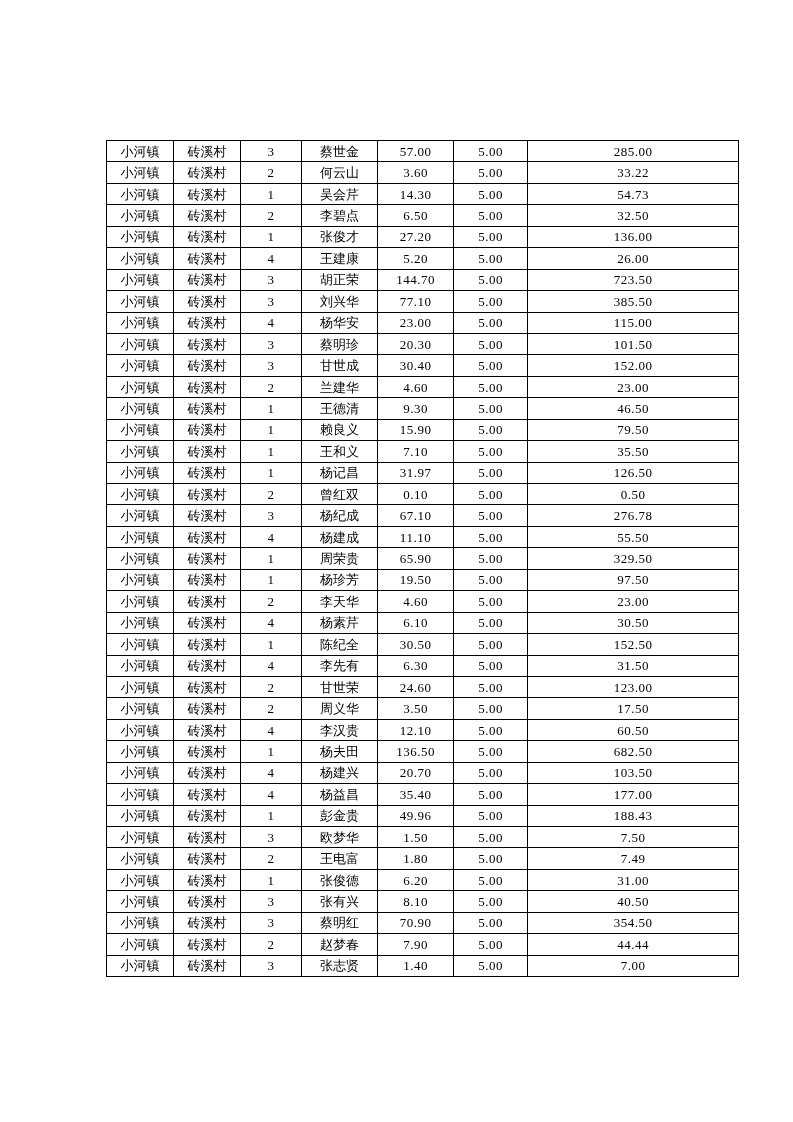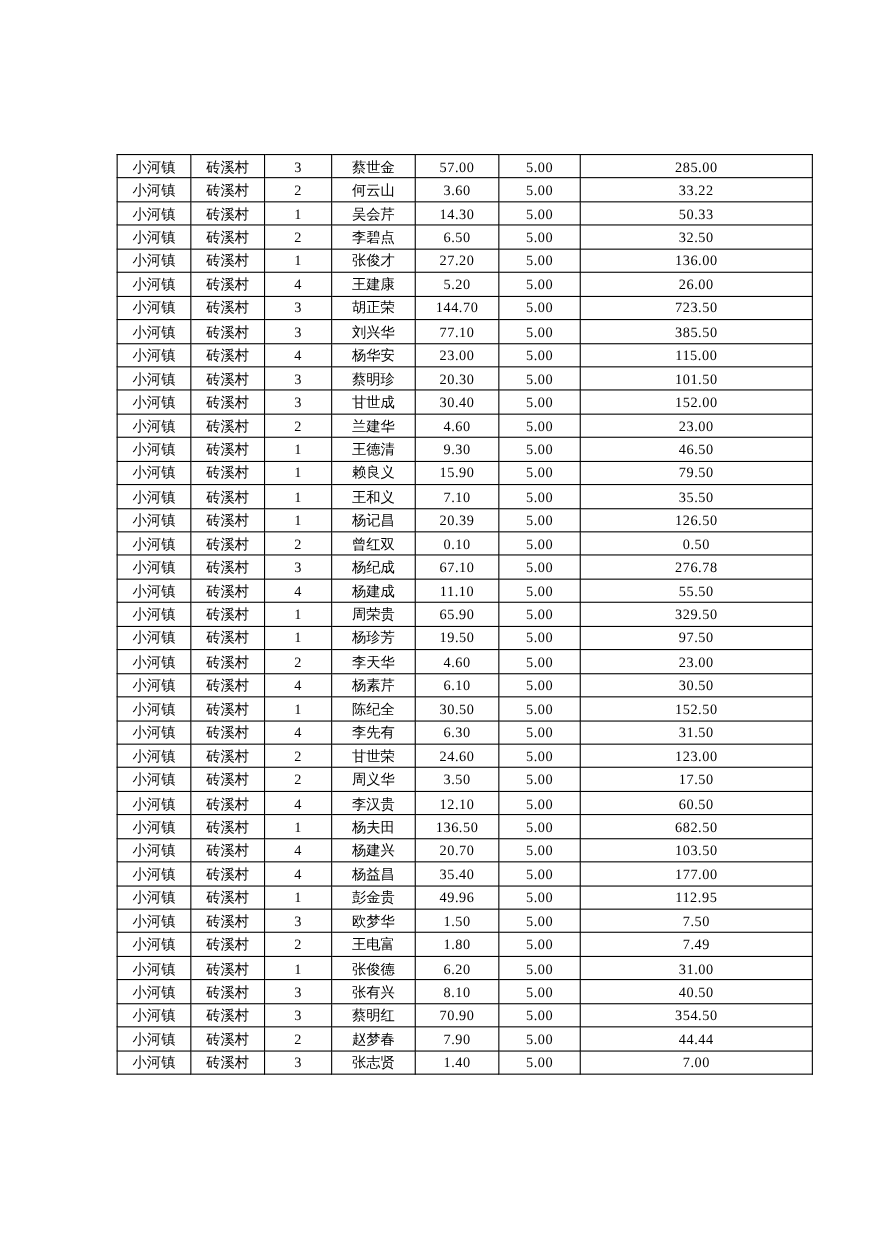--- a/index.html
+++ b/index.html
@@ -73,21 +73,21 @@
           <td class="num">5.00</td>
           <td class="num">33.22</td>
         </tr>
         <tr>
           <td>小河镇</td>
           <td>砖溪村</td>
           <td class="num">1</td>
           <td>吴会芹</td>
           <td class="num">14.30</td>
           <td class="num">5.00</td>
-          <td class="num">50.33</td>
+          <td class="num">54.73</td>
         </tr>
         <tr>
           <td>小河镇</td>
           <td>砖溪村</td>
           <td class="num">2</td>
           <td>李碧点</td>
           <td class="num">6.50</td>
           <td class="num">5.00</td>
           <td class="num">32.50</td>
         </tr>
@@ -188,21 +188,21 @@
           <td>王和义</td>
           <td class="num">7.10</td>
           <td class="num">5.00</td>
           <td class="num">35.50</td>
         </tr>
         <tr>
           <td>小河镇</td>
           <td>砖溪村</td>
           <td class="num">1</td>
           <td>杨记昌</td>
-          <td class="num">20.39</td>
+          <td class="num">31.97</td>
           <td class="num">5.00</td>
           <td class="num">126.50</td>
         </tr>
         <tr>
           <td>小河镇</td>
           <td>砖溪村</td>
           <td class="num">2</td>
           <td>曾红双</td>
           <td class="num">0.10</td>
           <td class="num">5.00</td>
@@ -334,21 +334,21 @@
           <td class="num">5.00</td>
           <td class="num">177.00</td>
         </tr>
         <tr>
           <td>小河镇</td>
           <td>砖溪村</td>
           <td class="num">1</td>
           <td>彭金贵</td>
           <td class="num">49.96</td>
           <td class="num">5.00</td>
-          <td class="num">112.95</td>
+          <td class="num">188.43</td>
         </tr>
         <tr>
           <td>小河镇</td>
           <td>砖溪村</td>
           <td class="num">3</td>
           <td>欧梦华</td>
           <td class="num">1.50</td>
           <td class="num">5.00</td>
           <td class="num">7.50</td>
         </tr>

